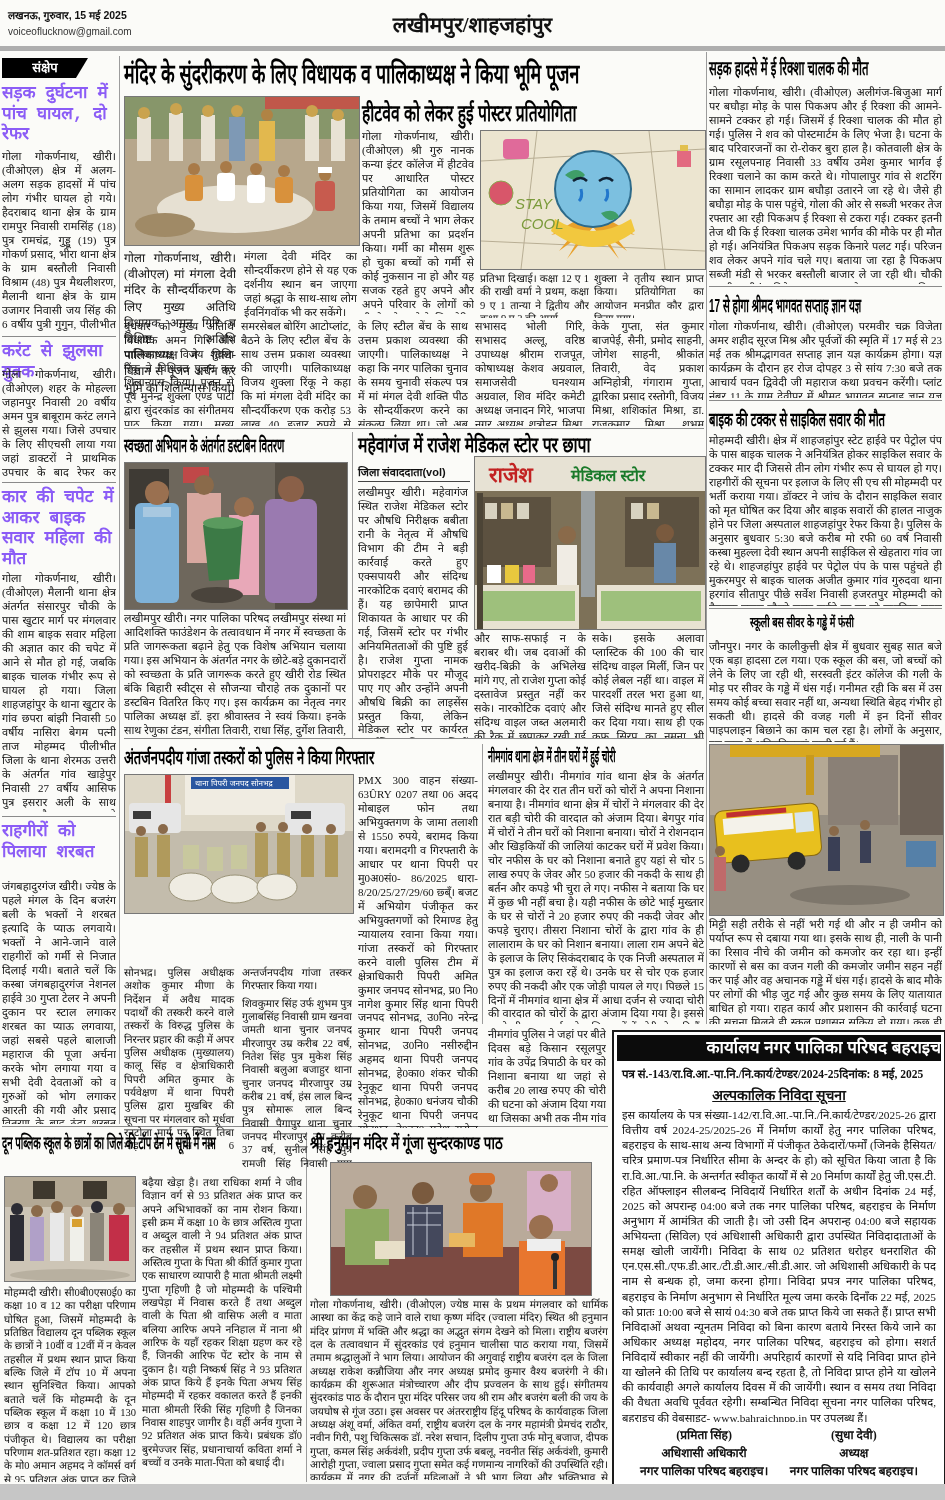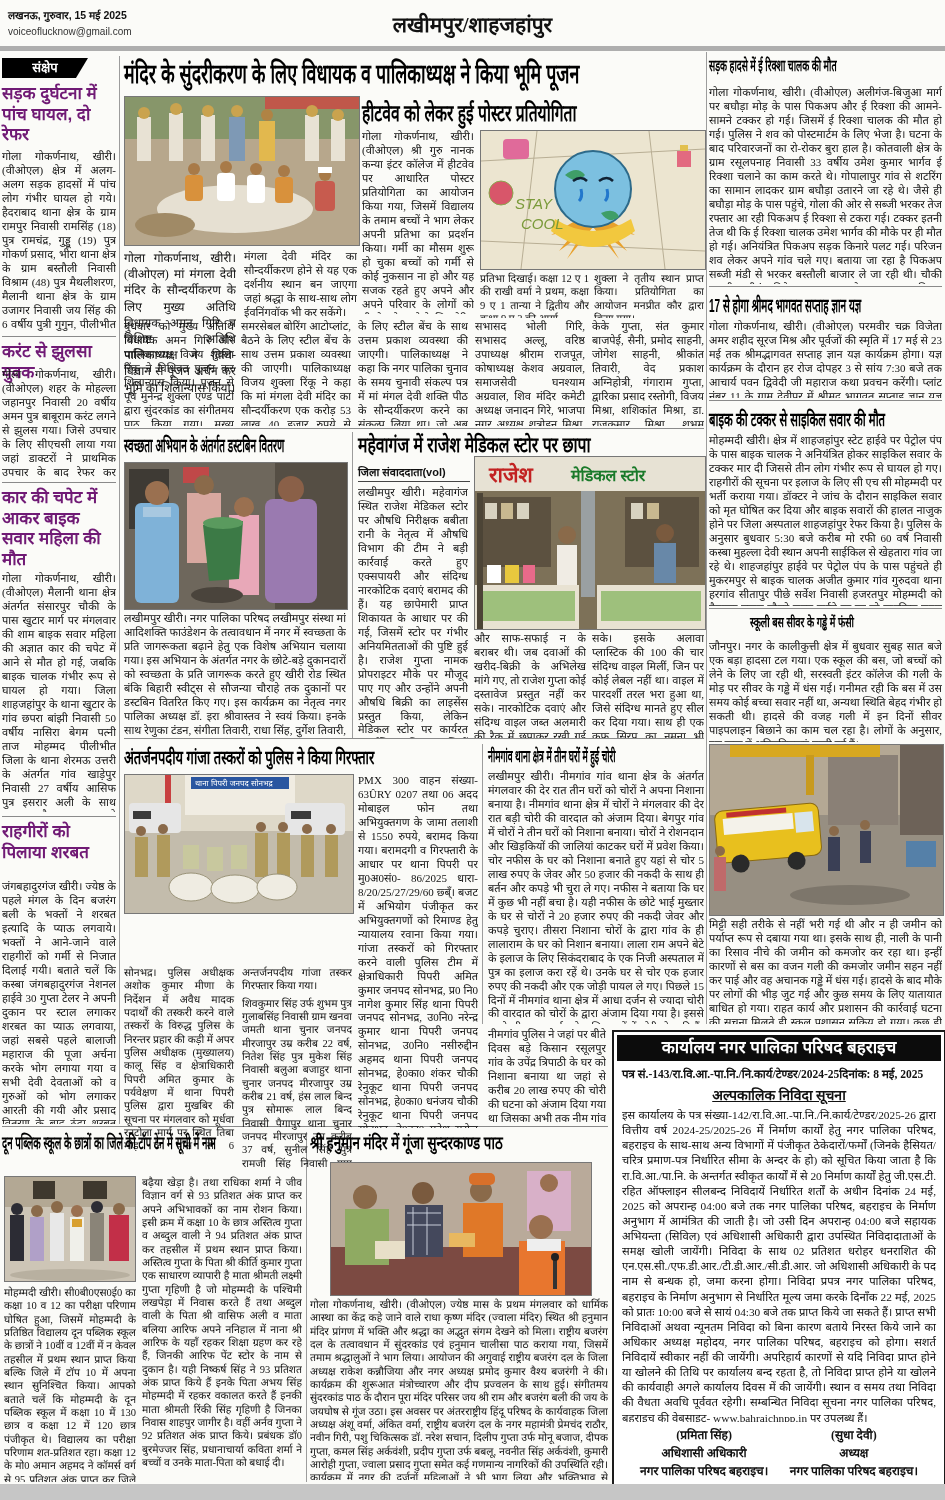--- a/index.html
+++ b/index.html
@@ -1,35 +1,35 @@
 <!DOCTYPE html>
 <html><head>
 <meta charset="utf-8">
 <style>
   html,body{margin:0;padding:0;background:#e9e9e9}
   .page{position:relative;width:945px;height:1500px;margin:0 auto;background:#fbfbf8;color:#111;
         font-family:"Liberation Serif",serif;overflow:hidden}
   .abs{position:absolute}
   .body{font-size:11px;line-height:1.27;text-align:justify;overflow:hidden}
   .small{font-size:10.5px}
-  .bt{font-family:Liberation Sans, sans-serif;font-weight:bold;line-height:1.22;color:#701a75}
+  .bt{font-family:Liberation Mono, monospace;font-weight:bold;line-height:1.22;color:#8b5cf6}
   .hl{font-family:"Liberation Sans",sans-serif;font-weight:bold;white-space:nowrap;overflow:visible;color:#000}
   .cond{display:inline-block;transform-origin:0 50%}
   .vl{position:absolute;width:1px;background:#9c9c9c}
   .hr2{position:absolute;height:1px;background:#8a8a8a}
   .photo{position:absolute;overflow:hidden;background:#cfc9bd;border:1px solid #777}
   .photo svg{display:block;width:100%;height:100%}
   .tab{background:#000;color:#fff;font-family:"Liberation Sans",sans-serif;font-weight:bold;
        font-size:13px;line-height:20px;text-align:center;clip-path:polygon(0 0,100% 0,86% 100%,0 100%)}
   .byline{font-family:"Liberation Sans",sans-serif;font-weight:bold;font-size:11px;border-bottom:1px solid #444;padding-bottom:2px}
   .hilite{font-weight:bold;font-size:12px;line-height:1.3;border-bottom:1px solid #666;padding-bottom:4px;margin-bottom:4px}
   .dot{color:#555;margin-right:3px}
   .notice{position:absolute;border:2px solid #1a1a1a;background:#fff}
   .notice .bar{background:#0c0c0c;color:#fff;font-family:"Liberation Sans",sans-serif;font-weight:bold;
-       font-size:17px;text-align:center;line-height:26px;margin:3px}
+       font-size:17px;text-align:right;line-height:26px;margin:3px}
   .notice .ref{display:flex;font-weight:bold;font-size:11.5px;padding:2px 8px}
   .notice .sub{text-align:center;font-weight:bold;font-size:14px;text-decoration:underline;margin:2px 0}
   .notice .nbody{font-size:11.3px;line-height:1.34;text-align:justify;padding:2px 8px;overflow:hidden}
   .sigrow{display:flex;justify-content:space-between;padding:4px 26px 2px}
   .sig{text-align:center;font-weight:bold;font-size:12px;line-height:1.5}
   .masthead{font-family:"Liberation Serif",serif;font-weight:bold;font-size:30px;letter-spacing:1px;white-space:nowrap}
   .footer-bar{position:absolute;left:0;width:945px;background:#c6c6c6}
   p.colp{margin:0 0 4px;font-size:10.5px;line-height:1.27;text-align:justify}
 </style>
 </head>
@@ -157,21 +157,21 @@
   </div>
   <div class="abs body small" style="left:480px;top:272px;width:109px;height:46px">प्रतिभा दिखाई। कक्षा 12 ए 1 की राखी वर्मा ने प्रथम, कक्षा 9 ए 1 तान्या ने द्वितीय और कक्षा 9 ए 2 की आर्या</div>
   <div class="abs body small" style="left:594px;top:272px;width:110px;height:46px">शुक्ला ने तृतीय स्थान प्राप्त किया। प्रतियोगिता का आयोजन मनप्रीत कौर द्वारा किया गया।</div>
 
   <div class="abs body" style="left:124px;top:320px;width:110px;height:106px">बुधवार को मुख्य अतिथि विधायक अमन गिरि और पालिकाध्यक्ष विजय शुक्ला रिंकू ने विधिवत पूजन कर शिलान्यास किया। पूजन से पूर्व मुनेन्द्र शुक्ला एण्ड पार्टी द्वारा सुंदरकांड का संगीतमय पाठ किया गया। मुख्य अतिथि विधायक अमन गिरि ने कहा कि नगर के प्राचीन मां</div>
   <div class="abs body" style="left:241px;top:320px;width:110px;height:106px">समरसेबल बोरिंग आटोप्लांट, बैठने के लिए स्टील बेंच के साथ उत्तम प्रकाश व्यवस्था की जाएगी। पालिकाध्यक्ष विजय शुक्ला रिंकू ने कहा कि मां मंगला देवी मंदिर का सौन्दर्यीकरण एक करोड़ 53 लाख 40 हजार रुपये से कराया जावेगा। जिससे खुटार रोड से मंदिर तक सीसी रोड, एक बरामदा हाल, चारों तरफ इंटरलॉकिंग, स्वच्छ जल के लिए</div>
   <div class="abs body" style="left:358px;top:320px;width:110px;height:106px">के लिए स्टील बेंच के साथ उत्तम प्रकाश व्यवस्था की जाएगी। पालिकाध्यक्ष ने कहा कि नगर पालिका चुनाव के समय चुनावी संकल्प पत्र में मां मंगल देवी शक्ति पीठ के सौन्दर्यीकरण करने का संकल्प लिया था। जो अब पूरा होने जा रहा है। इस अवसर पर मां मंगला</div>
   <div class="abs body" style="left:475px;top:320px;width:110px;height:106px">सभासद भोली गिरि, सभासद अल्लू, वरिष्ठ उपाध्यक्ष श्रीराम राजपूत, कोषाध्यक्ष केशव अग्रवाल, समाजसेवी घनश्याम अग्रवाल, शिव मंदिर कमेटी अध्यक्ष जनादन गिरे, भाजपा नगर अध्यक्ष शत्रोहन मिश्रा, कुम्भी मण्डल अध्यक्ष रविन्द कटियार, पूर्व भाजपा जिला महामंत्री अनुराग मिश्रा, सभासद रियाजुद्दीन,</div>
   <div class="abs body" style="left:592px;top:320px;width:112px;height:106px">केके गुप्ता, संत कुमार बाजपेई, सैनी, प्रमोद साहनी, जोगेश साहनी, श्रीकांत तिवारी, वेद प्रकाश अग्निहोत्री, गंगाराम गुप्ता, द्वारिका प्रसाद रस्तोगी, विजय मिश्रा, शशिकांत मिश्रा, डा. राजकुमार मिश्रा, शुभम अग्रवाल, रमेश चन्द गुप्ता, रामा गिरि आदि मौजूद थे।</div>
 
-  <div class="abs hl" style="left:709px;top:54px;width:233px;height:28px;font-size:16px">
+  <div class="abs hl" style="left:709px;top:54px;width:233px;height:28px;font-size:20px">
     <span class="cond" style="width:410px;transform:scaleX(0.57)">सड़क हादसे में ई रिक्शा चालक की मौत</span>
   </div>
   <div class="abs body" style="left:709px;top:86px;width:233px;height:198px">गोला गोकर्णनाथ, खीरी। (वीओएल) अलीगंज-बिजुआ मार्ग पर बघौड़ा मोड़ के पास पिकअप और ई रिक्शा की आमने-सामने टक्कर हो गई। जिसमें ई रिक्शा चालक की मौत हो गई। पुलिस ने शव को पोस्टमार्टम के लिए भेजा है। घटना के बाद परिवारजनों का रो-रोकर बुरा हाल है। कोतवाली क्षेत्र के ग्राम रसूलपनाह निवासी 33 वर्षीय उमेश कुमार भार्गव ई रिक्शा चलाने का काम करते थे। गोपालापुर गांव से शटरिंग का सामान लादकर ग्राम बघौड़ा उतारने जा रहे थे। जैसे ही बघौड़ा मोड़ के पास पहुंचे, गोला की ओर से सब्जी भरकर तेज रफ्तार आ रही पिकअप ई रिक्शा से टकरा गई। टक्कर इतनी तेज थी कि ई रिक्शा चालक उमेश भार्गव की मौके पर ही मौत हो गई। अनियंत्रित पिकअप सड़क किनारे पलट गई। परिजन शव लेकर अपने गांव चले गए। बताया जा रहा है पिकअप सब्जी मंडी से भरकर बस्तौली बाजार ले जा रही थी। चौकी प्रभारी अलीगंज दिनेश कुमार पाठक ने बताया घायल पिकप चालक को सामुदायिक स्वास्थ्य केंद्र में भर्ती कराया गया, जहां उसकी हालत गंभीर होने के कारण जिला अस्पताल रेफर कर दिया गया। पिकअप चालक शिवनंदन निवासी बस्तौली थाना भीरा का बताया जा रहा है।</div>
 
   <div class="abs hl" style="left:709px;top:292px;width:233px;height:26px;font-size:19px">
     <span class="cond" style="width:440px;transform:scaleX(0.53)">17 से होगा श्रीमद भागवत सप्ताह ज्ञान यज्ञ</span>
   </div>
   <div class="abs body" style="left:709px;top:320px;width:233px;height:78px">गोला गोकर्णनाथ, खीरी। (वीओएल) परमवीर चक्र विजेता अमर शहीद सूरज मिश्र और पूर्वजों की स्मृति में 17 मई से 23 मई तक श्रीमद्भागवत सप्ताह ज्ञान यज्ञ कार्यक्रम होगा। यज्ञ कार्यक्रम के दौरान हर रोज दोपहर 3 से सांय 7:30 बजे तक आचार्य पवन द्विवेदी जी महाराज कथा प्रवचन करेंगी। प्लांट नंबर 11 के ग्राम देवीपुर में श्रीमद् भागवत सप्ताह ज्ञान यज्ञ कार्यक्रम होगा। कार्यक्रम आयोजक आगे आकाश मिश्रा ने बताया कि 17 मई शनिवार को गणेश पूजन और कलश यात्रा निकाली जाएगी। 23 मई को शुक्रवार को कथा को विश्राम दिया जाएगा और 24 मई को हवन-पूर्णाहुति के बाद प्रसाद वितरण किया जाएगा।</div>
 
   <div class="abs hl" style="left:709px;top:406px;width:233px;height:26px;font-size:19px">

